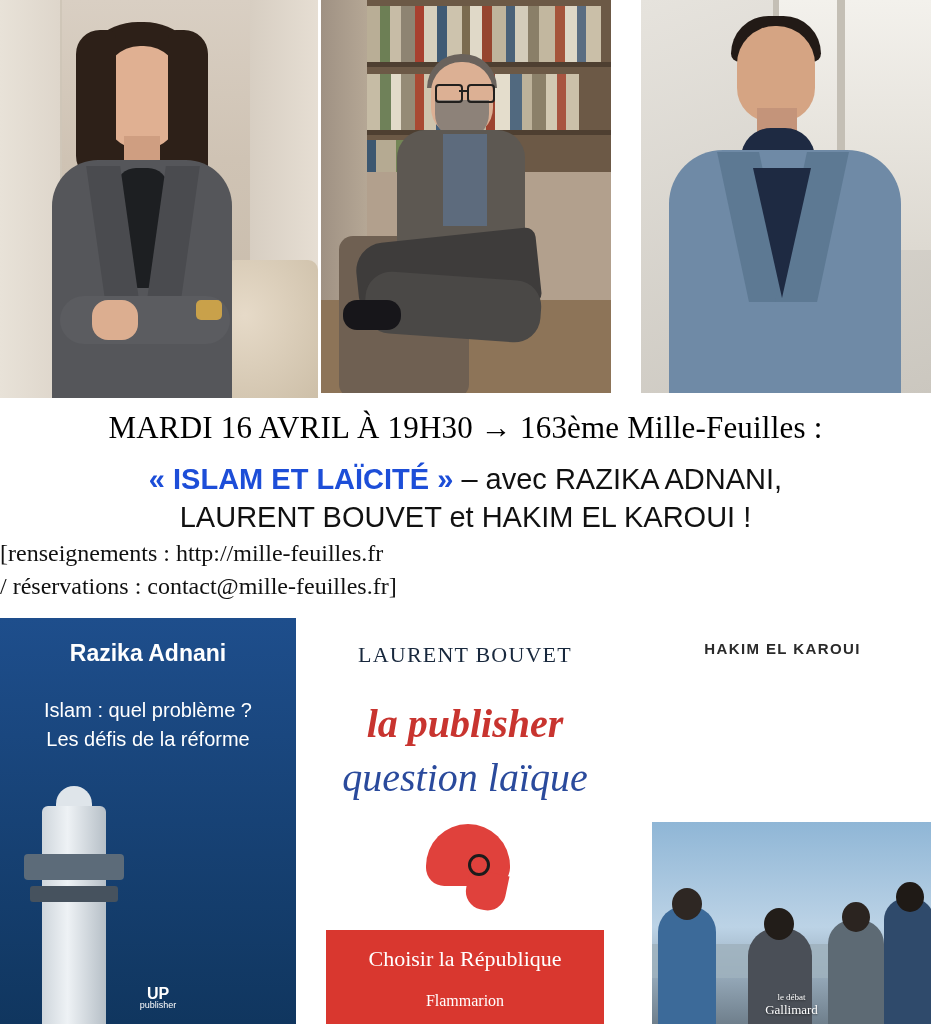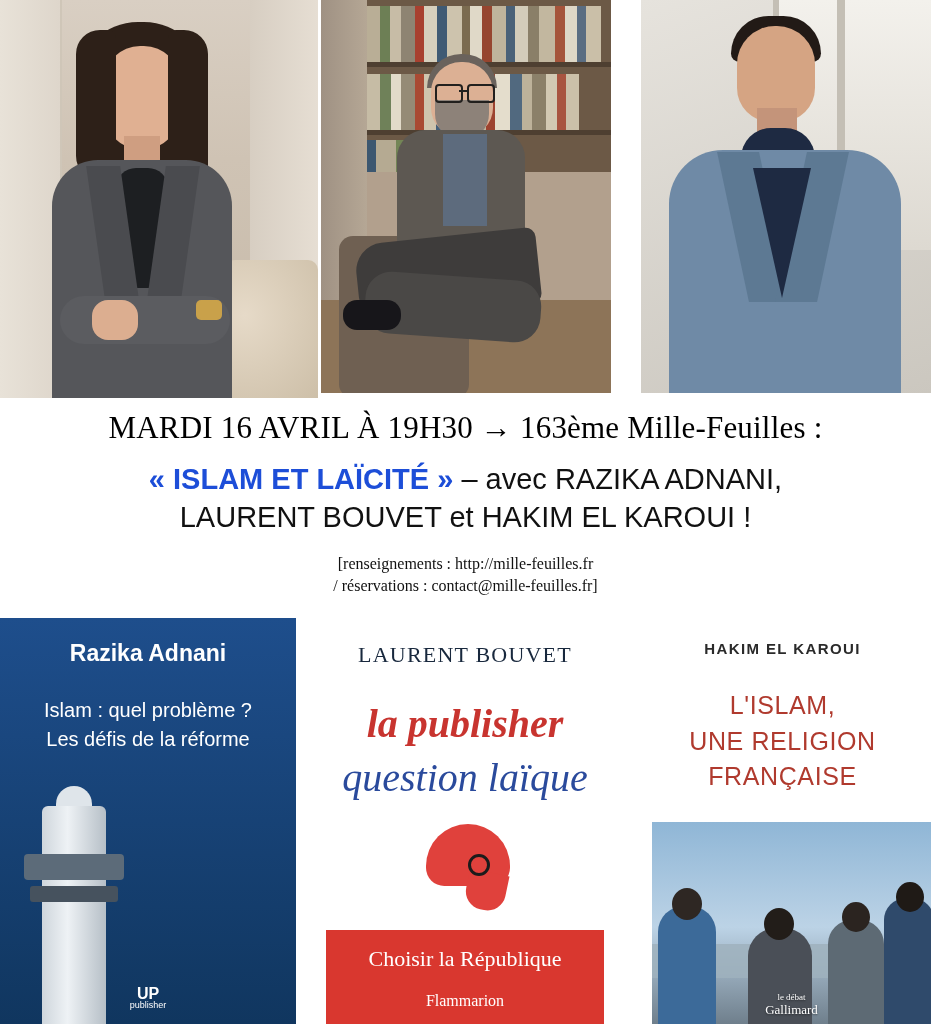--- a/index.html
+++ b/index.html
@@ -158,24 +158,22 @@
     font-size:29px;
     font-family:"Liberation Sans", sans-serif;
     line-height:1.32;
     color:#111111;
   }
   .title-blue {
     color:#1d4ed8;
     font-weight:bold;
   }
   .info {
-    text-align:center;
-    margin-top:16px;
     font-family:"Liberation Serif", serif;
-    font-size:16px;
+    font-size:24px;
     color:#111111;
     line-height:1.38;
   }
 
   
   .covers {
     position:absolute;
     left:0; top:618px;
     width:931px; height:406px;
   }
@@ -203,21 +201,21 @@
   }
   .book1 .b1-balcony2 {
     position:absolute; left:30px; top:268px; width:88px; height:16px;
     background:#46525e; border-radius:3px;
   }
   .book1 .b1-cap {
     position:absolute; left:56px; top:168px; width:36px; height:26px;
     background:#dfe5ea; border-radius:18px 18px 0 0;
   }
   .book1 .b1-logo {
-    position:absolute; left:0; bottom:14px; width:296px; text-align:center;
+    position:absolute; left:10px; bottom:14px; width:296px; text-align:center;
     color:#ffffff; font-size:16px; font-weight:bold; font-family:"Liberation Sans", sans-serif;
   }
   .book1 .b1-logo small { font-size:9px; font-weight:normal; display:block; margin-top:-3px; }
 
   
   .book2 { left:310px; top:0; width:310px; height:406px; background:#ffffff; }
   .book2 .b2-author {
     position:absolute; top:24px; left:0; width:310px; text-align:center;
     color:#18283d; font-size:22px; letter-spacing:1.2px;
     font-family:"Liberation Serif", serif;
@@ -468,25 +466,20 @@
       <div class="eye"></div>
     </div>
     <div class="b2-band">
       <div class="b2-band-title">Choisir la République</div>
       <div class="b2-band-pub">Flammarion</div>
     </div>
   </div>
 
   <div class="cover book3">
     <div class="b3-author">HAKIM EL KAROUI</div>
-    <div class="b3-title">
-      <div>L'ISLAM,</div>
-      <div>UNE RELIGION</div>
-      <div>FRANÇAISE</div>
-    </div>
     <div class="b3-photo">
       <div class="b3-city"></div>
       <div class="b3-tower"></div>
       <div class="f1"></div>
       <div class="f1h"></div>
       <div class="f2"></div>
       <div class="f2h"></div>
       <div class="f3"></div>
       <div class="f3h"></div>
       <div class="f4"></div>

